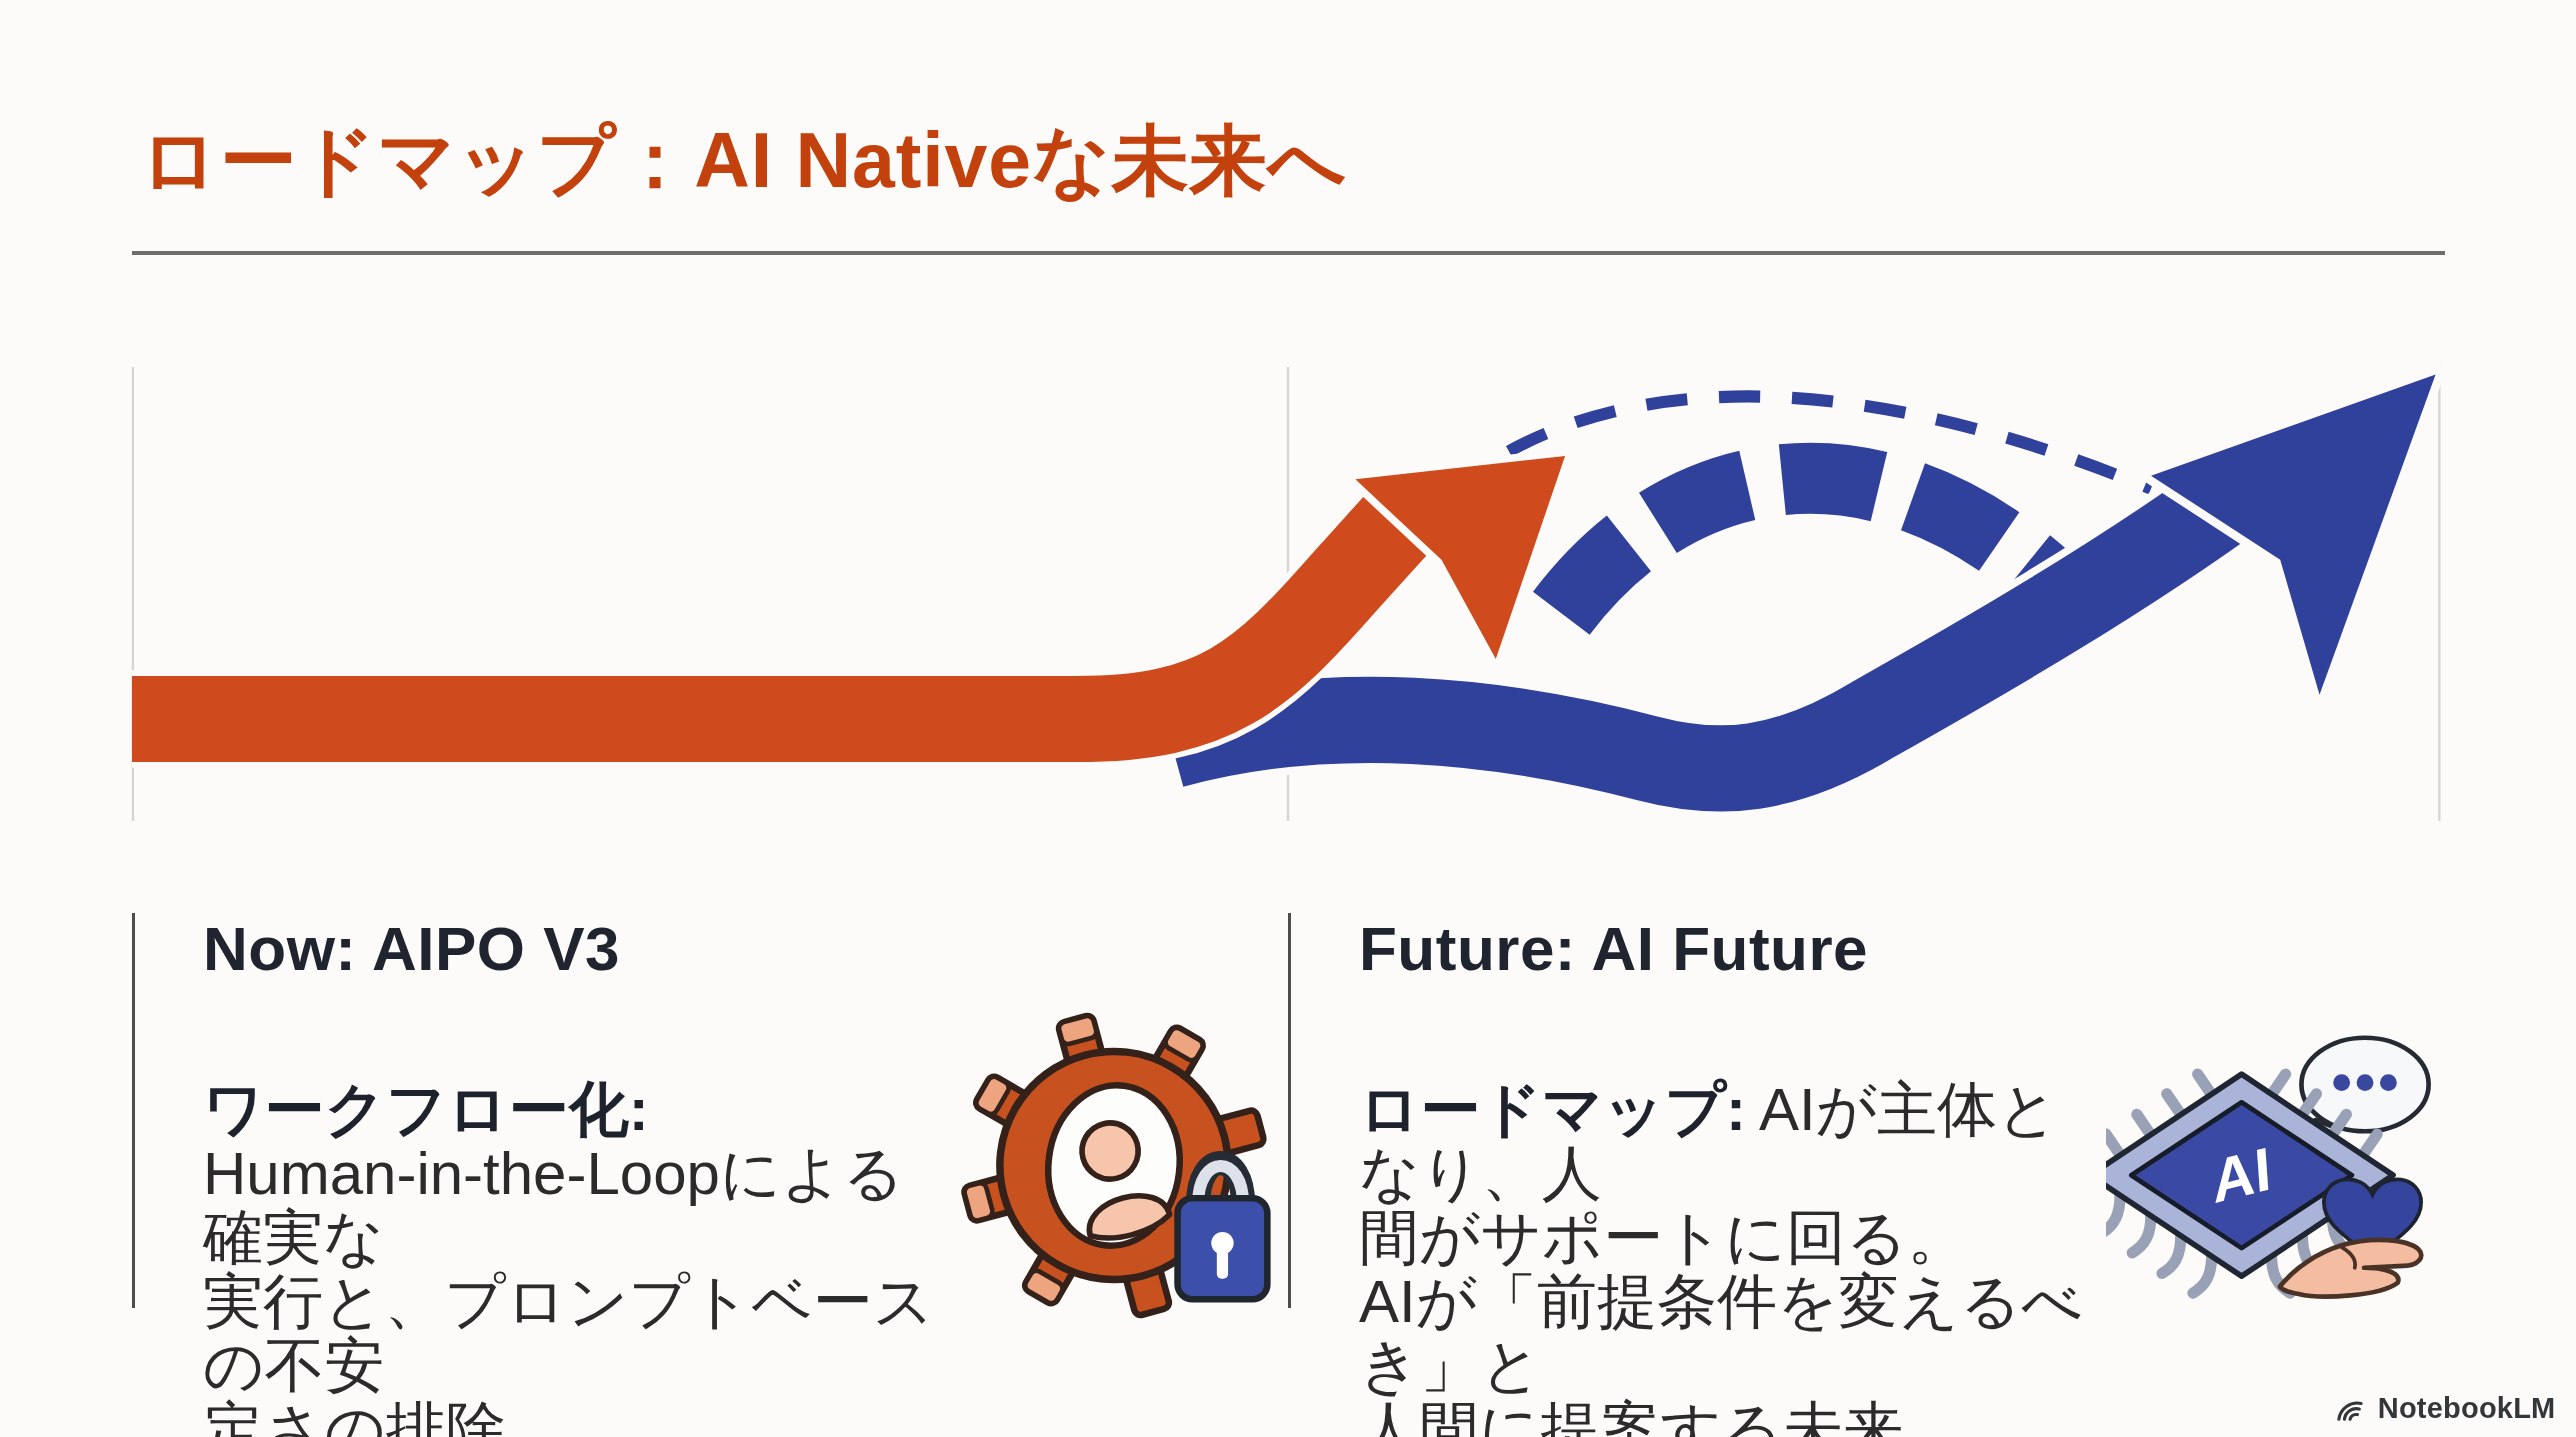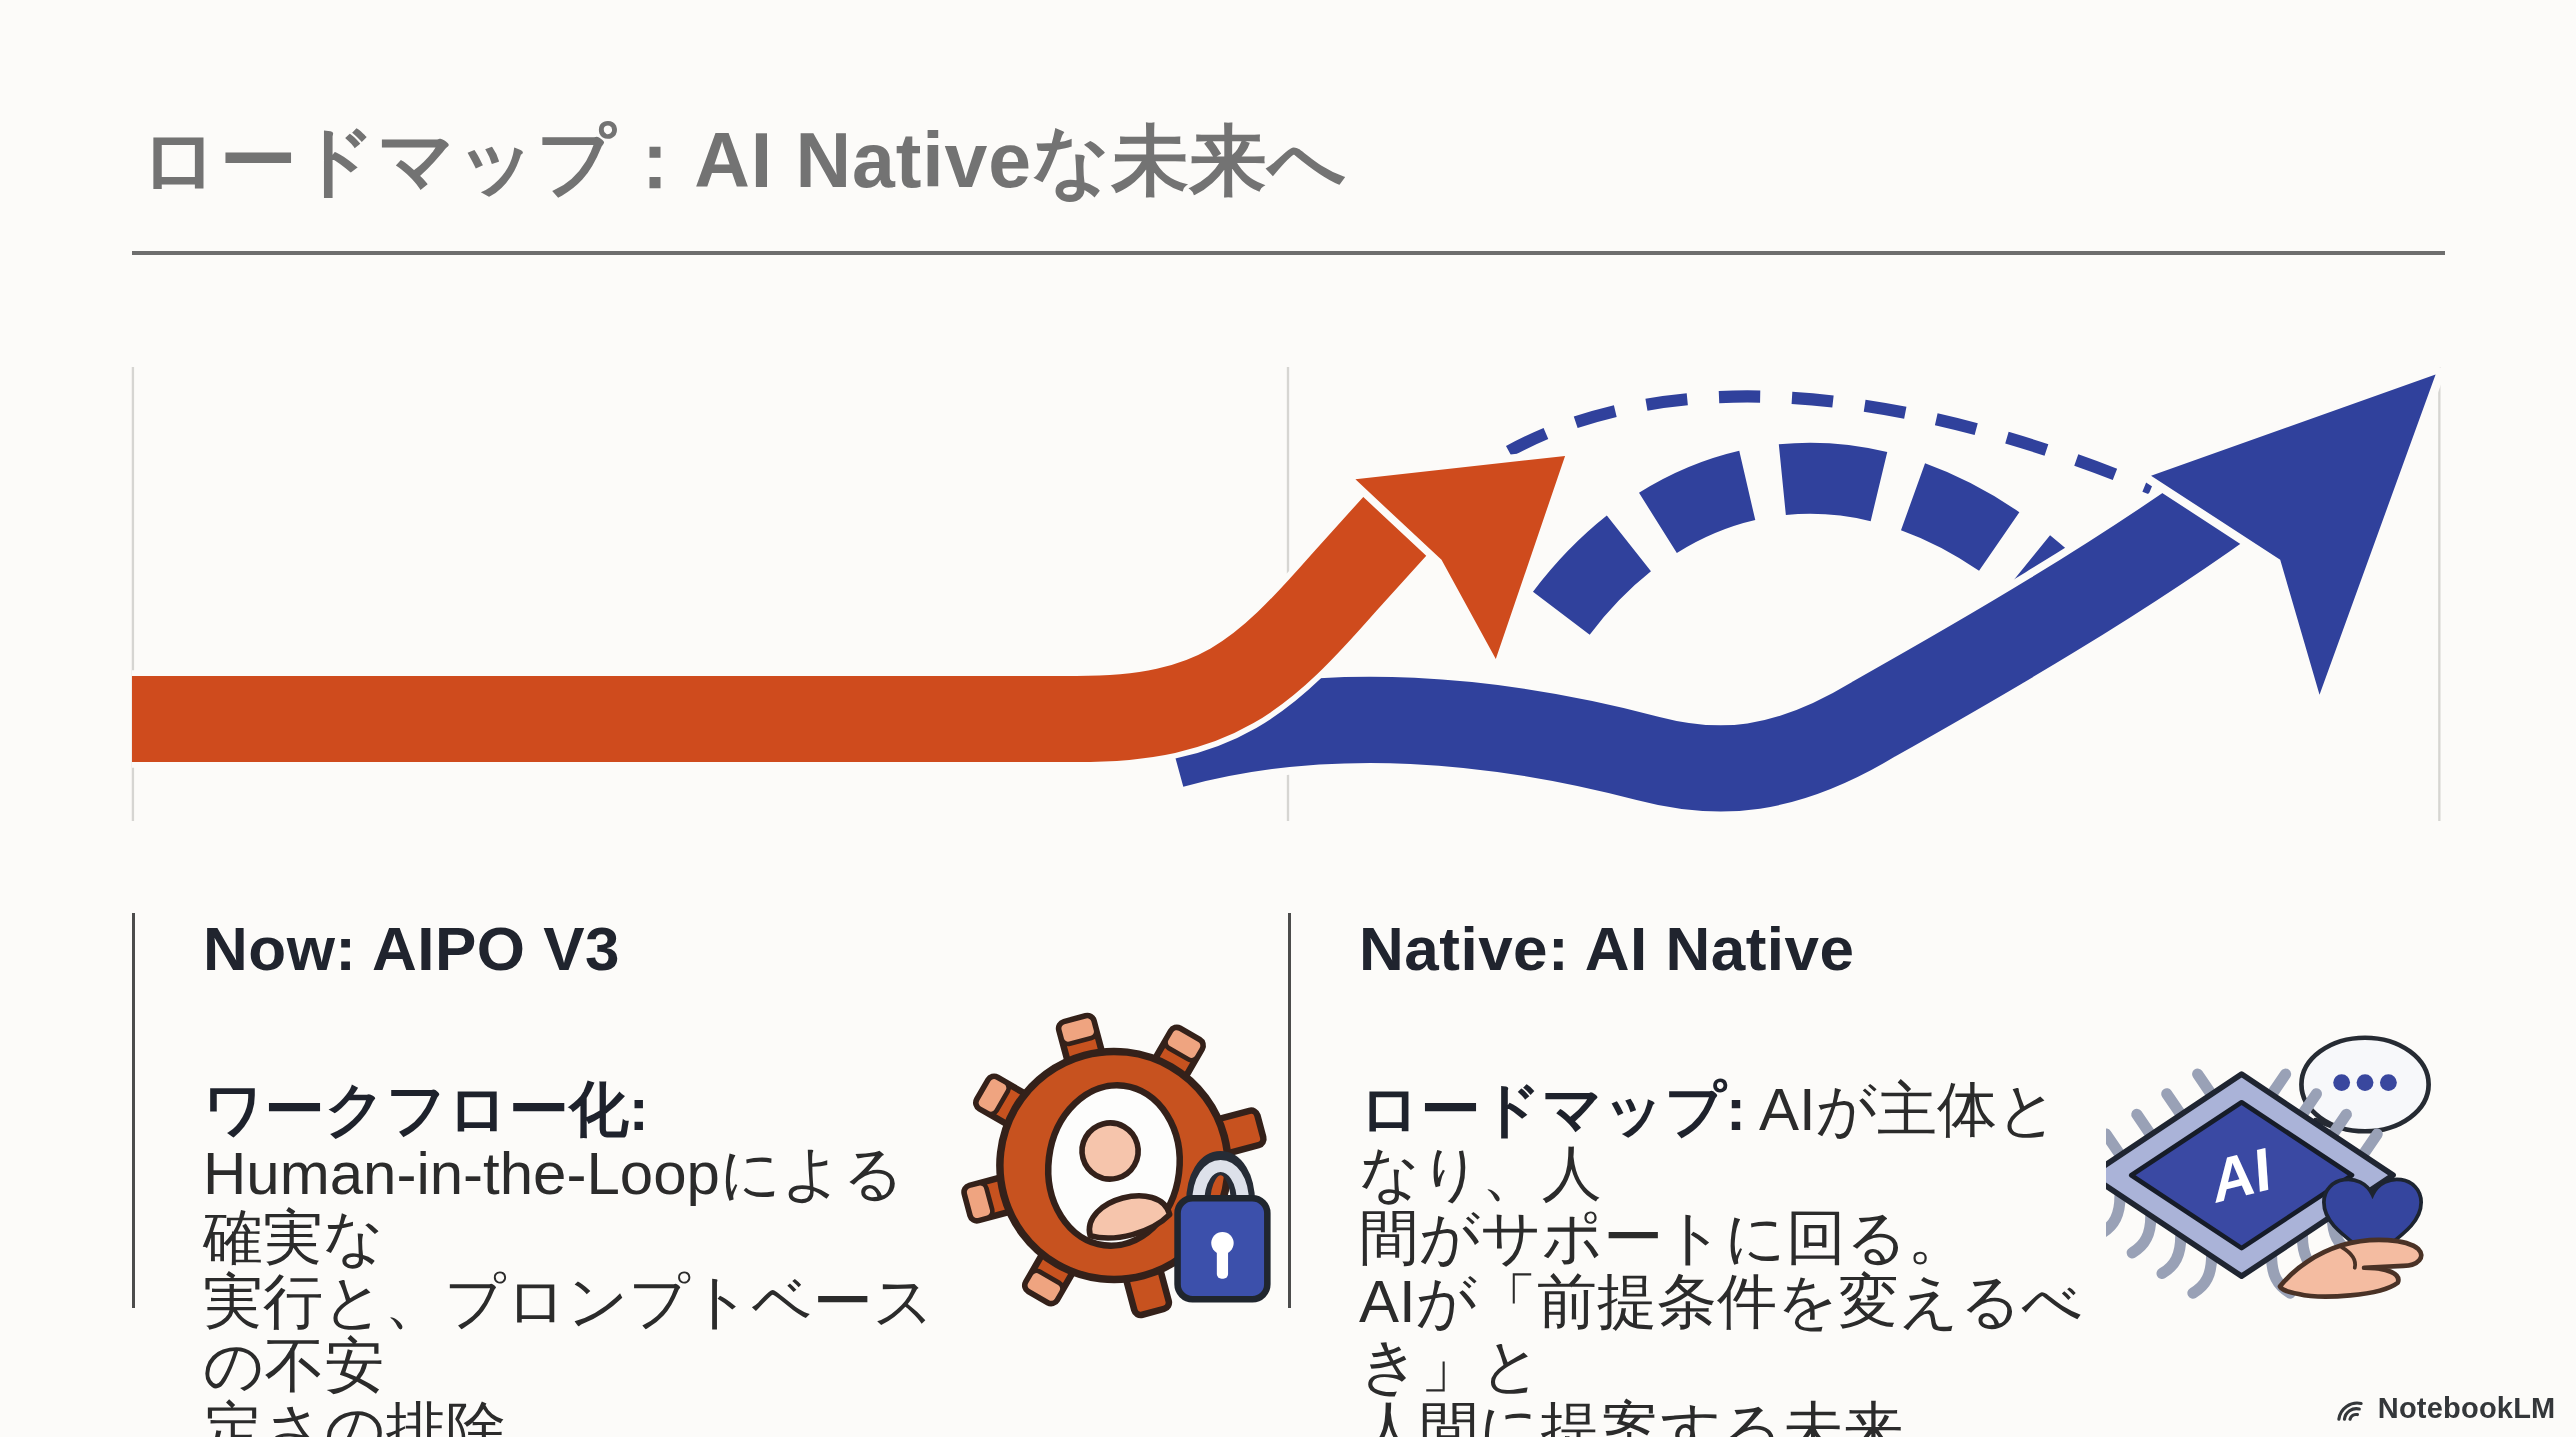--- a/index.html
+++ b/index.html
@@ -5,21 +5,21 @@
   html,body{margin:0;padding:0;}
   body{
     width:2576px;height:1438px;position:relative;overflow:hidden;
     background:#fcfbf9;
     font-family:"Liberation Sans","DejaVu Sans",sans-serif;
     color:#2b2b2b;
   }
   .slide{position:absolute;inset:0;}
   h1.title{
     position:absolute;left:140px;top:110px;margin:0;
-    font-size:77px;font-weight:700;letter-spacing:0.9px;color:#737373;
+    font-size:77px;font-weight:700;letter-spacing:0.9px;color:#c2410c;
   }
   .title-rule{
     position:absolute;left:132px;top:251px;width:2313px;height:3.7px;
     background:#6e6e6e;
   }
   svg.diagram{position:absolute;left:0;top:0;width:2576px;height:1438px;}
   .col{
     position:absolute;top:913px;width:760px;height:395px;
     border-left:3.7px solid #4c4c4c;padding-left:68px;box-sizing:content-box;
   }
@@ -130,21 +130,21 @@
     <g stroke-linecap="round">
       <path d="M 260 206 C 260 148 308 148 308 206" fill="none" stroke="#262c36" stroke-width="26"></path>
       <path d="M 260 206 C 260 152 308 152 308 206" fill="none" stroke="#dde1ea" stroke-width="13"></path>
       <rect x="238" y="200" width="96" height="108" rx="16" fill="#3c50ab" stroke="#20262e" stroke-width="7"></rect>
       <circle cx="286" cy="248" r="12" fill="#ffffff"></circle>
       <rect x="280" y="252" width="12" height="34" rx="5" fill="#ffffff"></rect>
     </g>
   </svg>
 
   <section class="col col-future">
-    <h2>Native: AI Native</h2>
+    <h2>Future: AI Future</h2>
     <p class="body">
       <span class="lbl">ロードマップ:</span><span>AIが主体となり、人
 間がサポートに回る。
 AIが「前提条件を変えるべき」と
 人間に提案する未来。</span>
     </p>
   </section>
 
   <svg id="chip-svg" class="icon-abs" viewBox="0 0 370 330" aria-hidden="true">
     <g>

